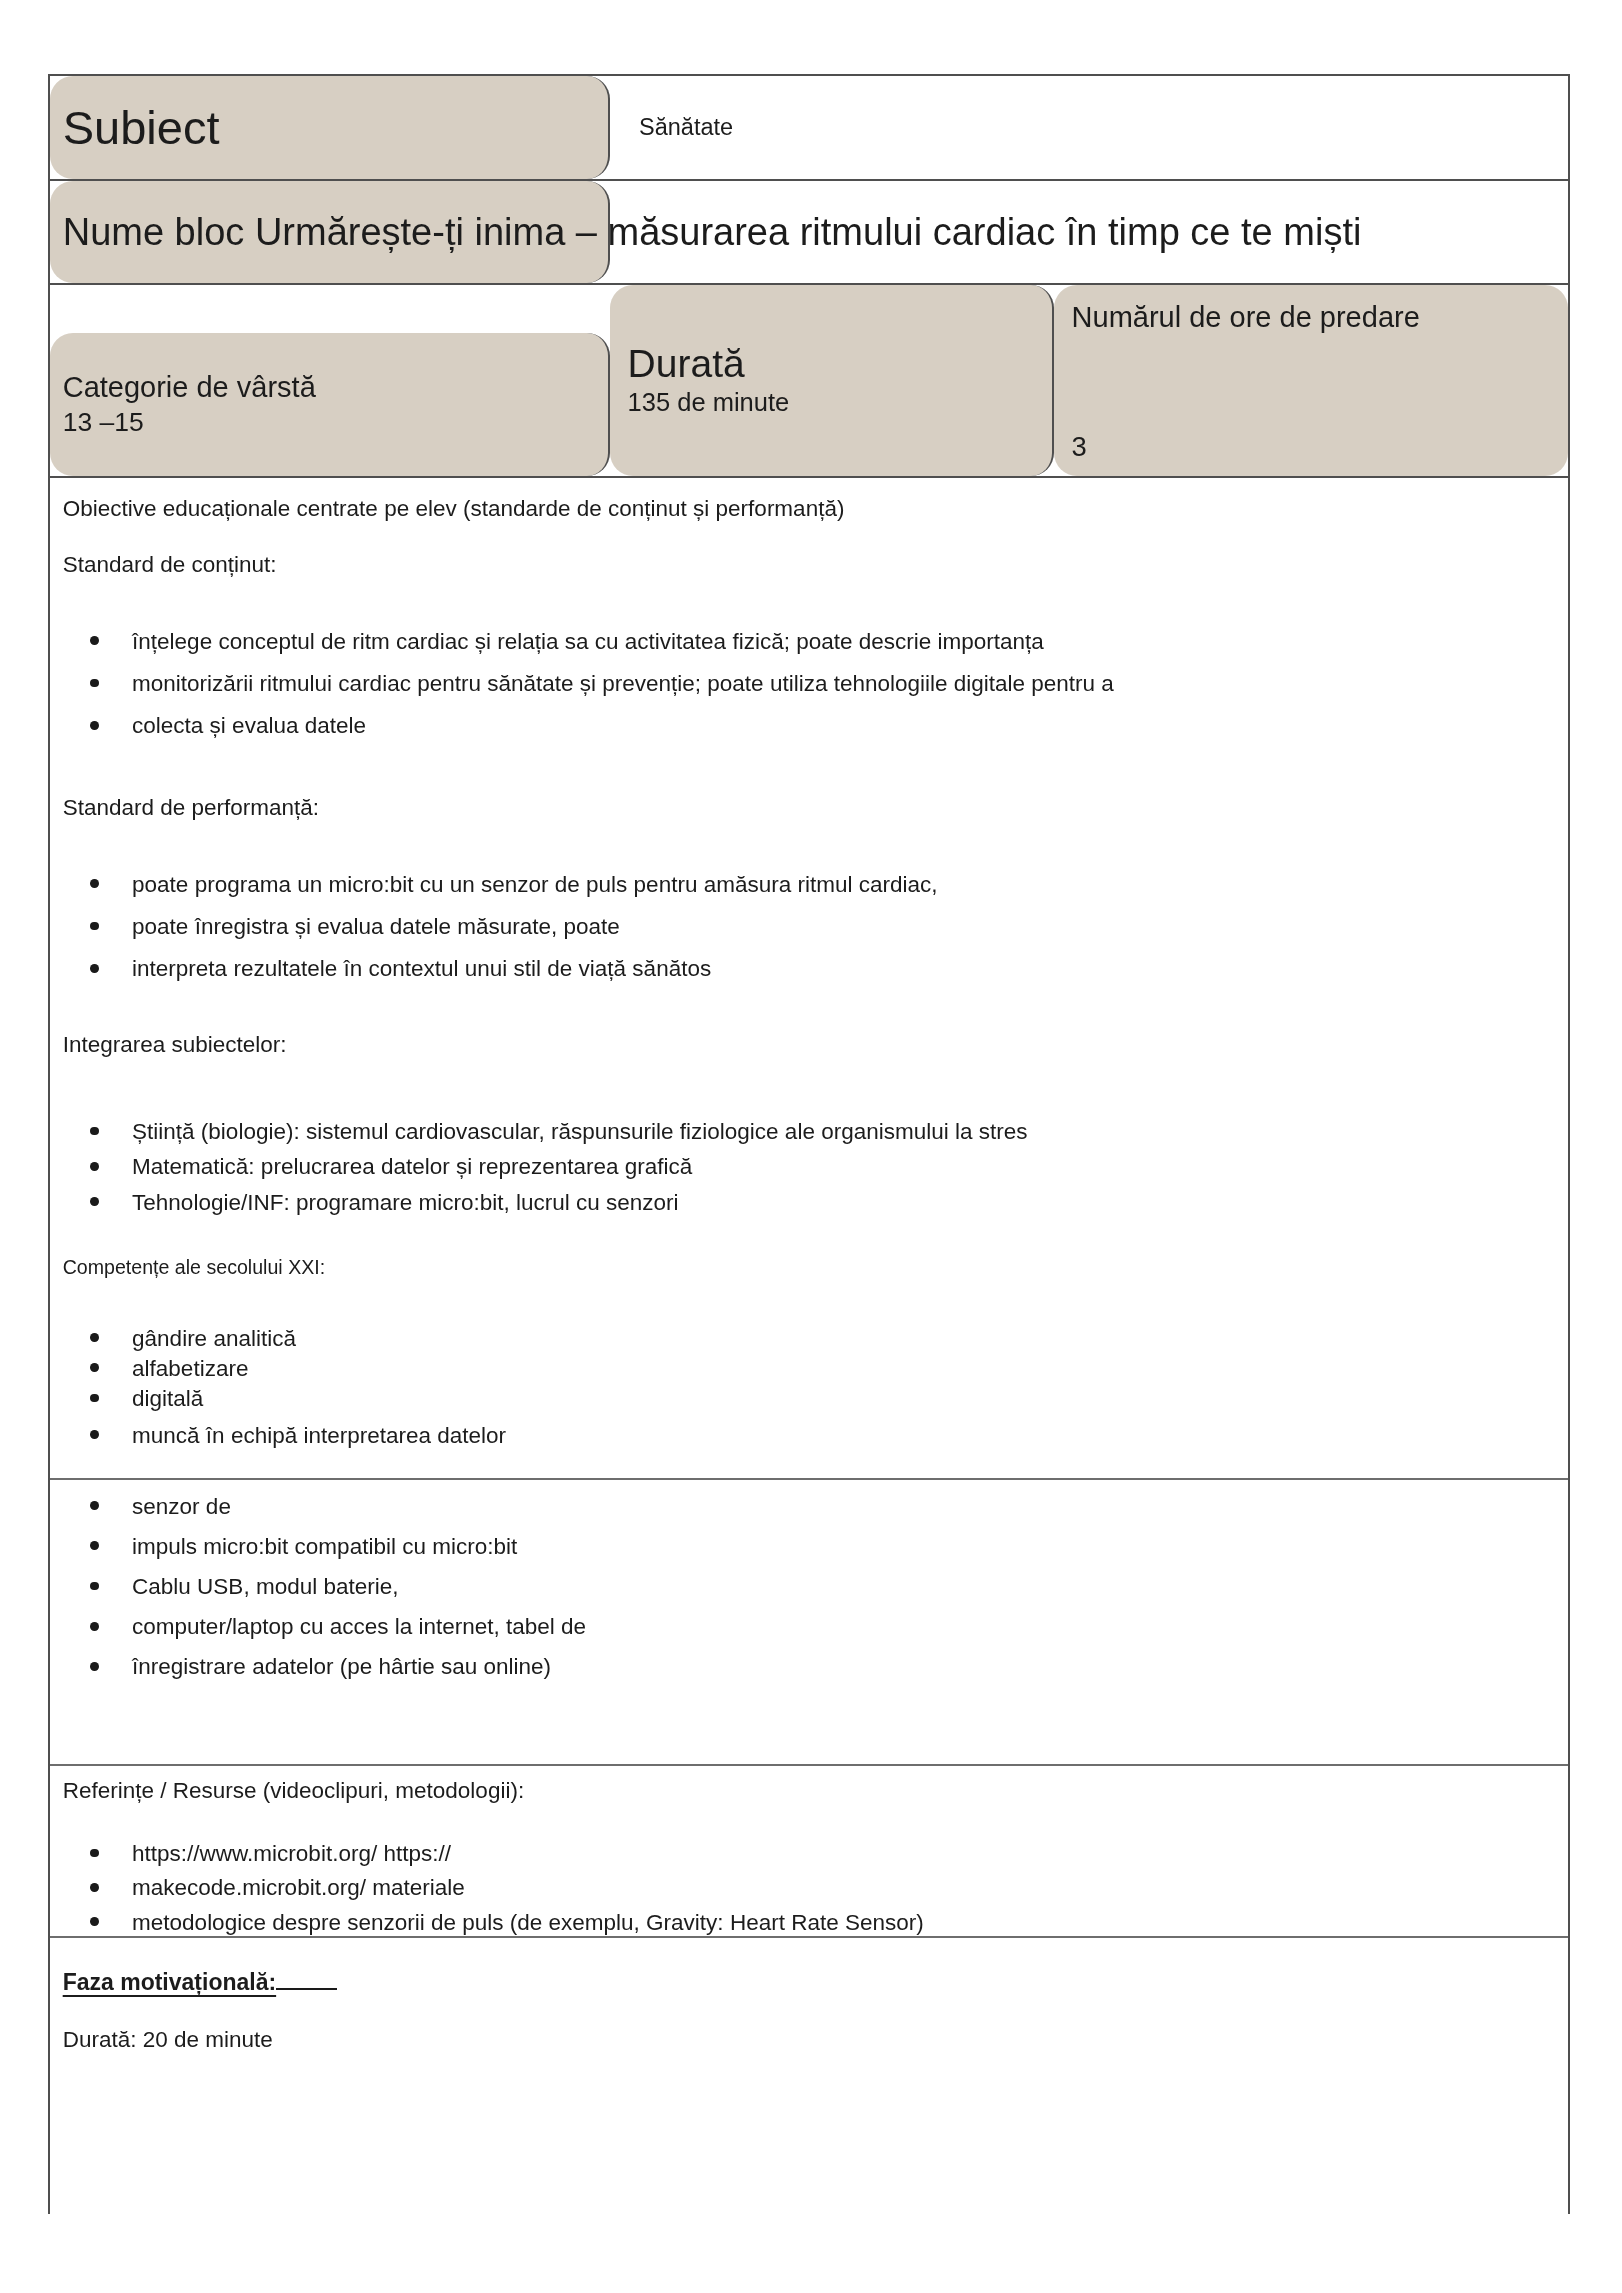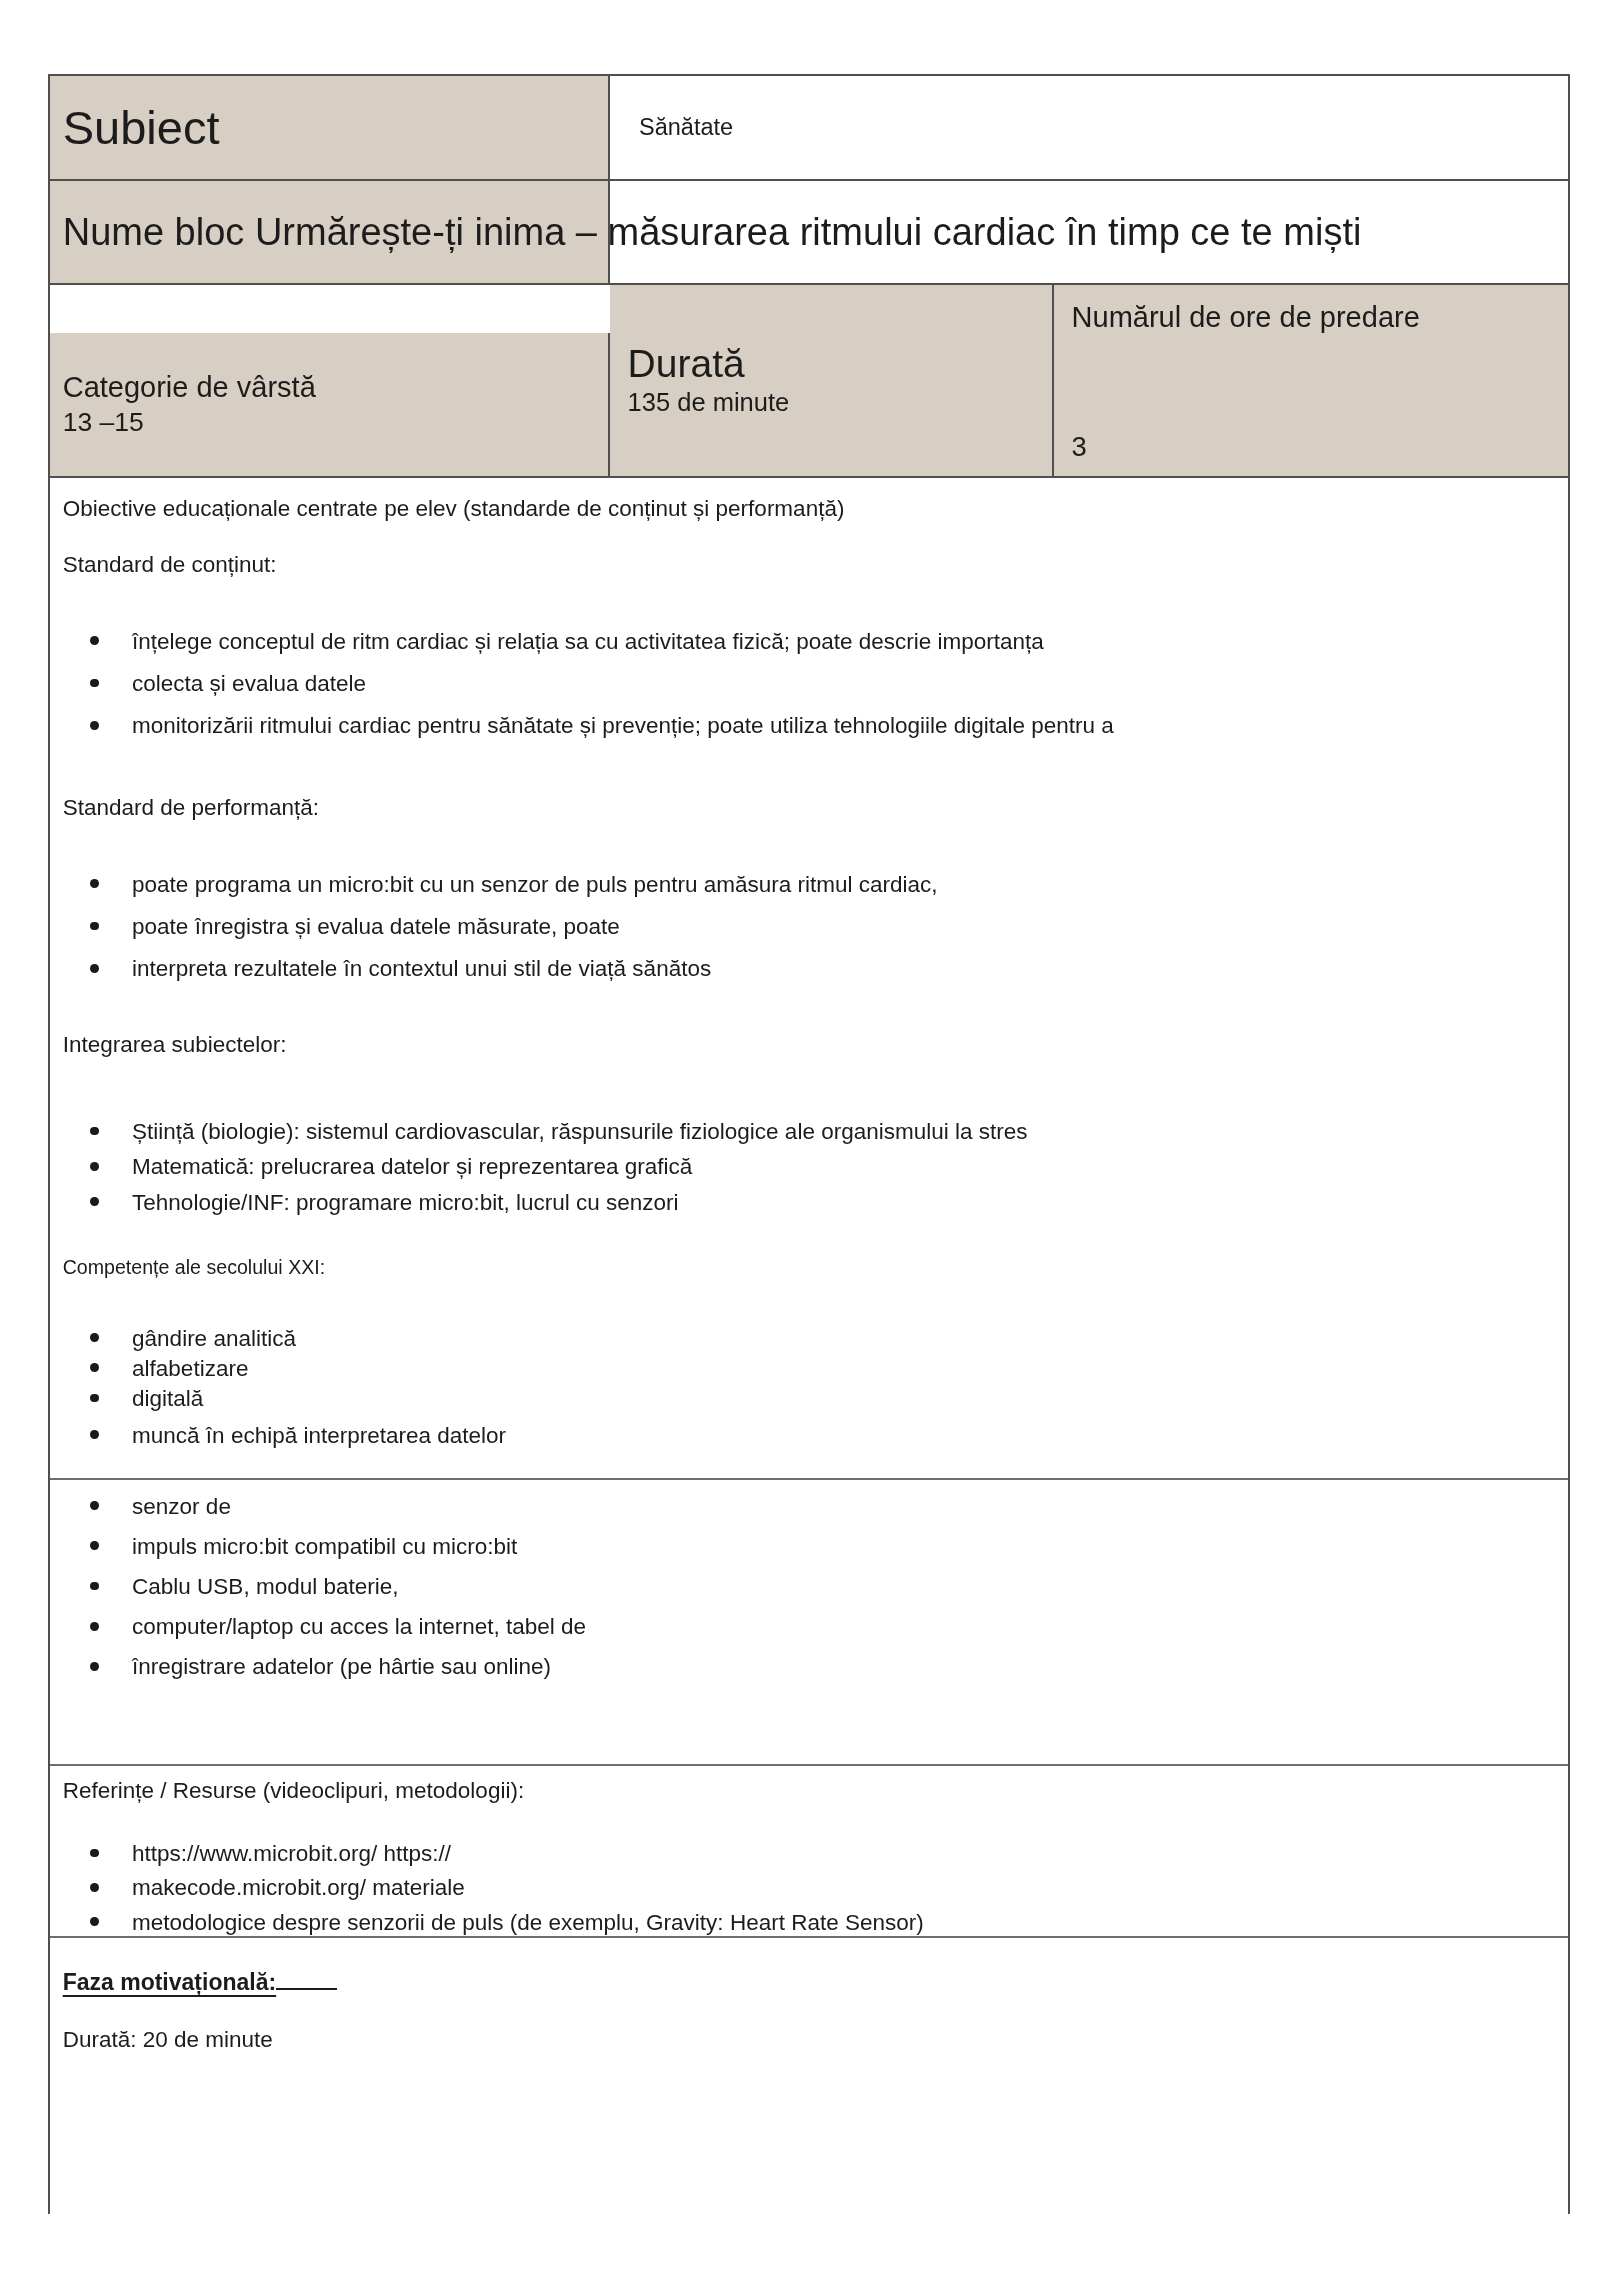--- a/index.html
+++ b/index.html
@@ -9,21 +9,21 @@
     color:#1c1c1c;-webkit-font-smoothing:antialiased;
   }
   .doc-table{
     position:absolute;left:48px;top:74px;width:1522px;height:2140px;
     border-top:2px solid var(--border-dark,#4f4f4f);
     border-left:2px solid var(--border-dark,#4f4f4f);
     border-right:2px solid var(--border-dark,#4f4f4f);
     box-sizing:border-box;background:#fff;
   }
   .row{display:flex;box-sizing:border-box;border-bottom:2px solid var(--border-dark,#4f4f4f);}
-  .cell{box-sizing:border-box;}
+  .cell{box-sizing:border-box;border-radius:23px;}
   .beige{background:var(--header-bg,#d7cfc3);}
   
   .row1{height:105px;}
   .r1a{width:560px;border-right:2px solid var(--border-dark,#4f4f4f);display:flex;align-items:center;padding-left:12.7px;}
   .r1b{flex:1;display:flex;align-items:center;padding-left:29px;background:#fff;}
   .t-subject{font-size:47px;line-height:1;}
   .t-sanatate{font-size:23.5px;line-height:1;}
   
   .row2{height:104px;position:relative;}
   .r2a{width:560px;height:100%;border-right:2px solid var(--border-dark,#4f4f4f);}
@@ -102,22 +102,22 @@
       <div class="t-label30">Numărul de ore de predare</div>
       <div class="t-hours-val">3</div>
     </div>
   </div>
 
   <div class="section sA">
     <p class="body-t m-title">Obiective educaționale centrate pe elev (standarde de conținut și performanță)</p>
     <p class="body-t h-std">Standard de conținut:</p>
     <ul class="list wide">
         <li><span class="dot"></span><span class="li-text">înțelege conceptul de ritm cardiac și relația sa cu activitatea fizică; poate descrie importanța</span></li>
+        <li><span class="dot"></span><span class="li-text">monitorizării ritmului cardiac pentru sănătate și prevenție; poate utiliza tehnologiile digitale pentru a</span></li>
         <li><span class="dot"></span><span class="li-text">colecta și evalua datele</span></li>
-        <li><span class="dot"></span><span class="li-text">monitorizării ritmului cardiac pentru sănătate și prevenție; poate utiliza tehnologiile digitale pentru a</span></li>
       </ul>
     <p class="body-t h-perf">Standard de performanță:</p>
     <ul class="list wide">
         <li><span class="dot"></span><span class="li-text">poate programa un micro:bit cu un senzor de puls pentru amăsura ritmul cardiac,</span></li>
         <li><span class="dot"></span><span class="li-text">poate înregistra și evalua datele măsurate, poate</span></li>
         <li><span class="dot"></span><span class="li-text">interpreta rezultatele în contextul unui stil de viață sănătos</span></li>
       </ul>
     <p class="body-t h-integr">Integrarea subiectelor:</p>
     <ul class="list mid">
         <li><span class="dot"></span><span class="li-text">Știință (biologie): sistemul cardiovascular, răspunsurile fiziologice ale organismului la stres</span></li>

